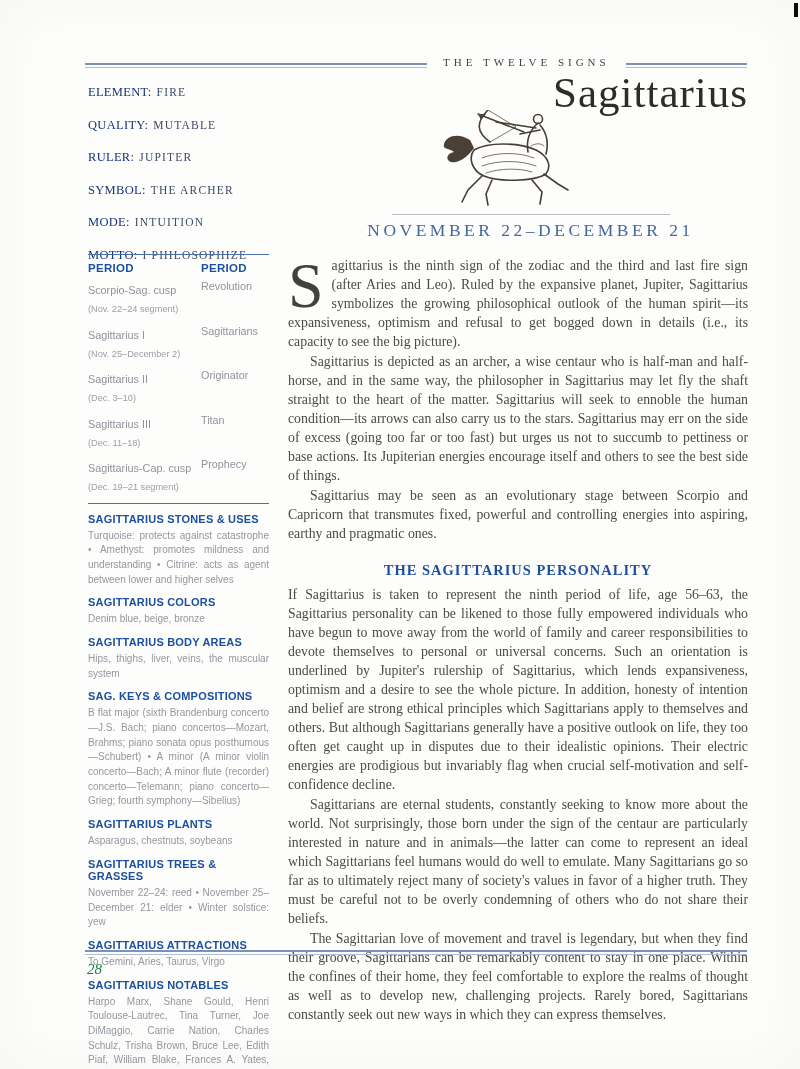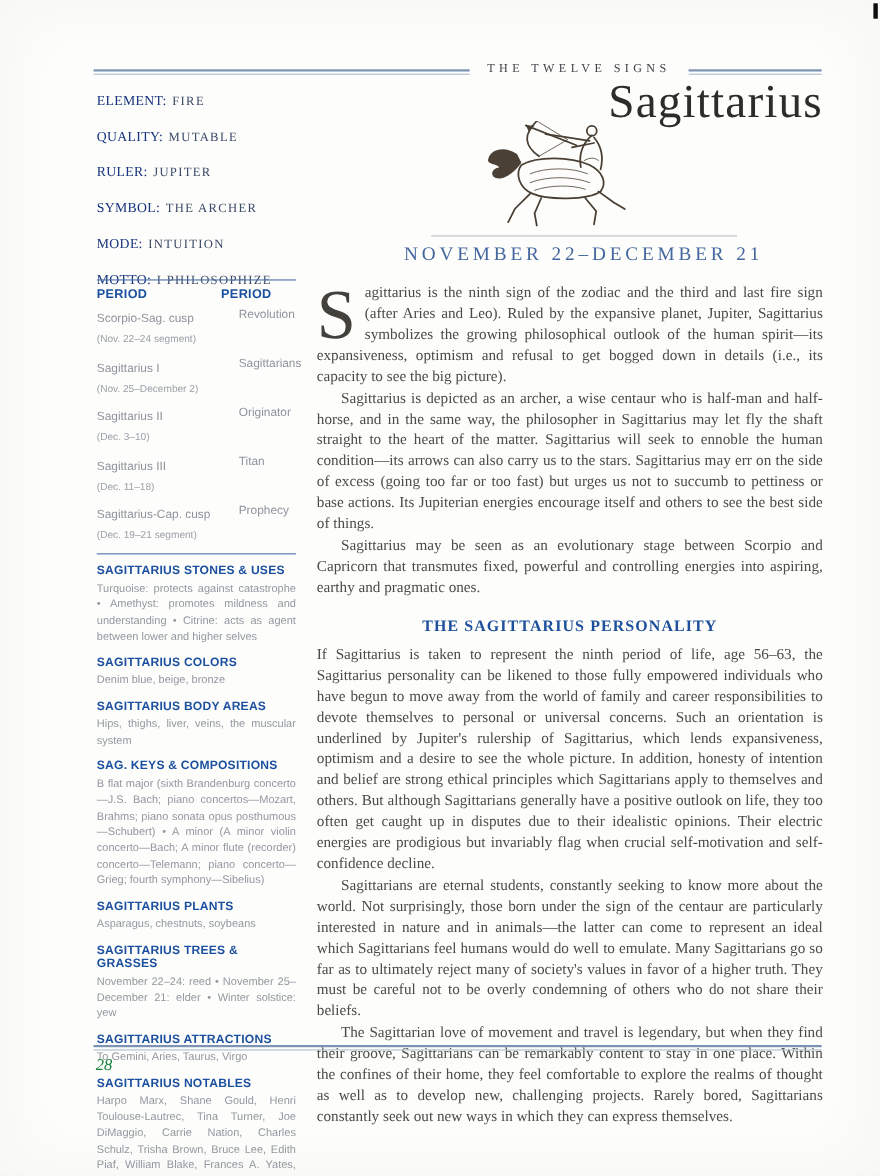--- a/index.html
+++ b/index.html
@@ -34,21 +34,21 @@
   .attributes { position:absolute; left:88px; top:82px; width:200px; }
   .attr-row { margin-bottom:14.5px; white-space:nowrap; }
   .attr-label { font-weight:normal; font-size:12.5px; color:#16337e; letter-spacing:0.3px; }
   .attr-value { font-size:11.5px; color:#3c4a68; letter-spacing:1.2px; margin-left:5px; }
 
   
   .sidebar { position:absolute; left:88px; top:254px; width:181px; font-family:"Liberation Sans", sans-serif; }
   .ptable-rule { border-top:1px solid #4d6fa8; }
   .ptable-head { display:grid; grid-template-columns:113px 68px; padding:7px 0 6px; }
   .ptable-head span { font-size:11.5px; font-weight:bold; color:#1b4f9f; letter-spacing:0.3px; }
-  .ptable-row { display:grid; grid-template-columns:113px 68px; margin-bottom:8.5px;gap:16px; }
+  .ptable-row { display:grid; grid-template-columns:113px 68px; margin-bottom:8.5px; }
   .p-name { font-size:10.8px; color:#8e939c; line-height:1.25; }
   .p-detail { font-size:9.2px; color:#9aa0a8; line-height:1.3; }
   .p-image { font-size:10.8px; color:#8e939c; }
   .ptable-bottom { border-top:1px solid #4d6fa8; margin-top:1px; }
   .sb-section { margin-top:9px; }
   .sb-heading { font-size:11px; font-weight:bold; color:#1b4f9f; letter-spacing:0.2px; margin-bottom:4px; }
   .sb-body { font-size:10px; color:#9298a0; line-height:1.47; text-align:justify; }
 
   
   .main-col { position:absolute; left:288px; top:256px; width:460px; }

